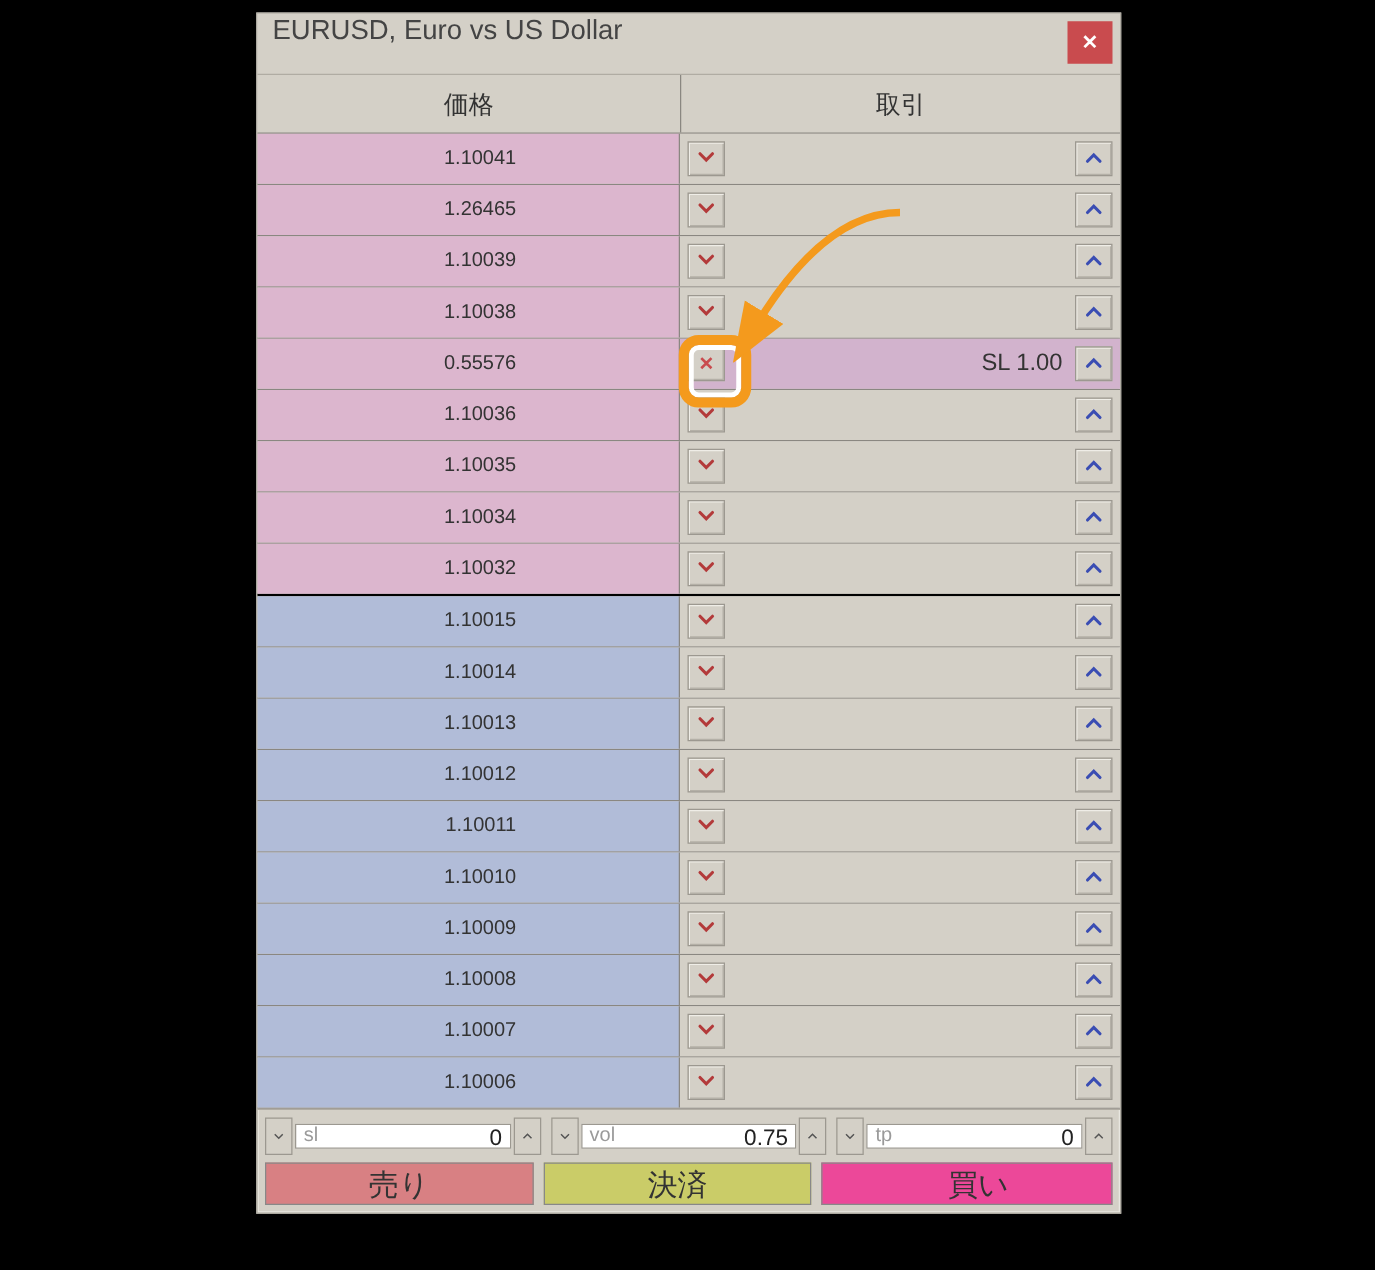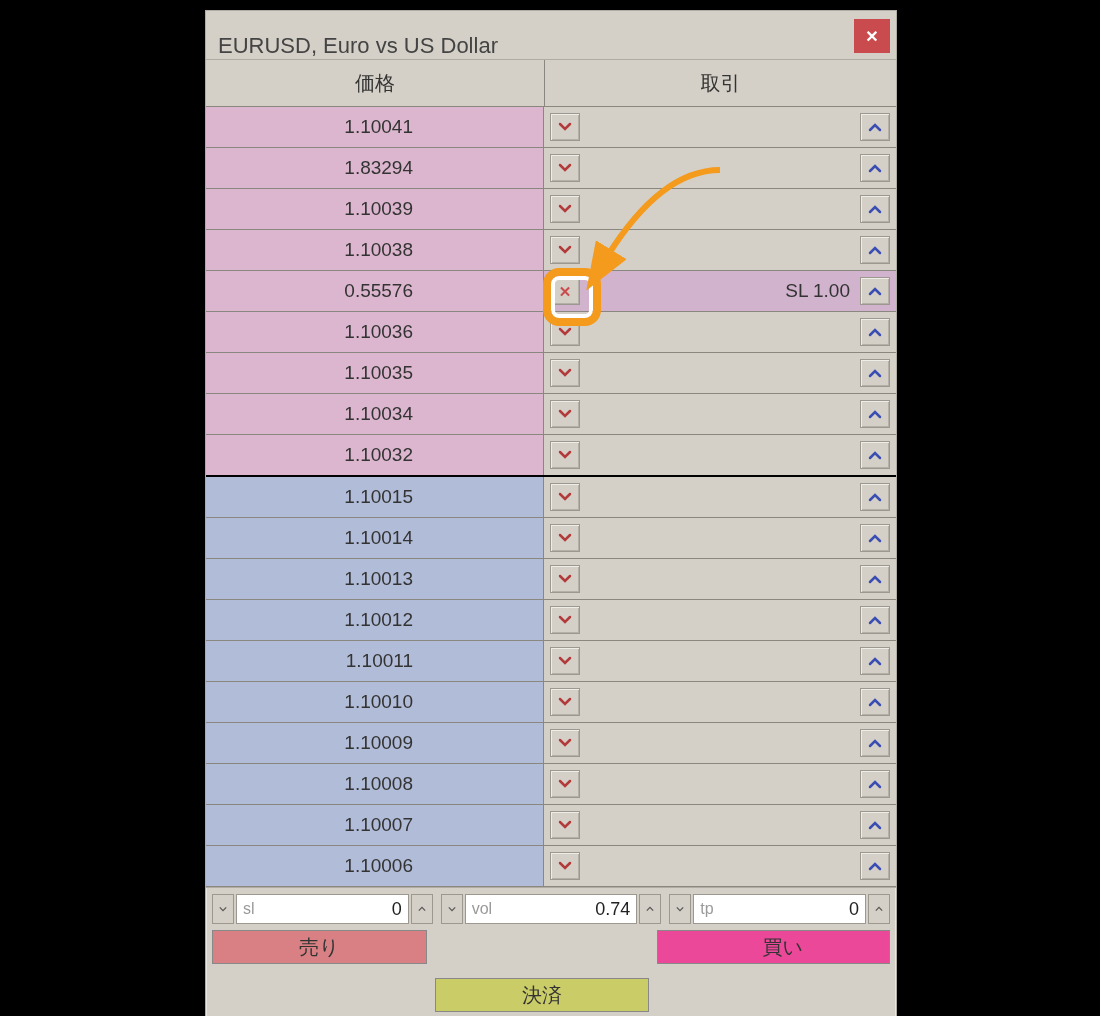--- a/index.html
+++ b/index.html
@@ -16,21 +16,21 @@
     position:absolute;
     left:205px; top:10px;
     width:690px;
     background:#d4d0c7;
     border:1px solid #b0aca3;
     box-shadow:0 0 0 1px #e8e6e0 inset;
   }
   .titlebar{
     height:48px;
     display:flex;
-    align-items:flex-end;
+    align-items:flex-start;
     padding:0 0 0 12px;
     background:#d4d0c7;
     border-bottom:1px solid #b0aca3;
   }
   .titlebar .title{
     flex:1;
     font-size:22px;
     color:#444;
   }
   .titlebar .close{
@@ -60,21 +60,21 @@
     display:flex;
     height:40px;
     border-bottom:1px solid #8a8781;
   }
   .row.ask .price{background:#dcb6ce;}
   .row.bid .price{background:#b1bcd8;text-align:right;}
   .row .price{
     width:338px;
     display:flex;align-items:center;justify-content:flex-end;
     padding-right:130px;
-    font-size:19px;
+    font-size:16px;
     color:#333;
     border-right:1px solid #8a8781;
     box-sizing:border-box;
   }
   .row .trade{
     flex:1;
     display:flex;
     align-items:center;
     padding:0 6px;
     box-sizing:border-box;
@@ -120,52 +120,52 @@
     width:22px;height:30px;
     background:#d4d0c7;
     border:1px solid #9c9890;
     display:flex;align-items:center;justify-content:center;
     cursor:pointer;
     box-sizing:border-box;
   }
   .spin .dd{} .spin .uu{}
   .spin .dd svg,.spin .uu svg{width:8px;height:8px;}
   .spin .field{
-    flex:1;height:30px;
+    flex:1;height:20px;
     background:#fff;
     border:1px solid #9c9890;
     box-sizing:border-box;
-    display:flex;align-items:center;
+    display:flex;
     padding:0 6px;
     position:relative;
     margin:0 2px;
   }
   .spin .field .lbl{
     color:#9a9a9a;font-size:16px;
     position:absolute;left:6px;
   }
   .spin .field .val{
     margin-left:auto;
     font-size:18px;color:#222;
   }
   .footer-btns{
     display:flex;
     padding:0 6px 6px 6px;
     gap:8px;
   }
   .footer-btns button{
     flex:1;height:34px;
     border:1px solid #888;
-    font-size:20px;
+    font-size:24px;
     font-family:inherit;
     cursor:pointer;
     color:#333;
   }
   .b-sell{background:#d88083;color:#663234;}
-  .b-close{background:#cacc68;color:#555529;margin-top:48px;}
+  .b-close{background:#cacc68;color:#555529;}
   .b-buy{background:#ec4899;color:#2a3f63;padding-left:24px;}
 
   
   .annot{
     position:absolute;
     pointer-events:none;
   }
   .annot .ring{
     width:58px;height:58px;
     border:8px solid #f49a1d;
@@ -209,21 +209,21 @@
           </div>
           <div class="mid"></div>
           <div class="btn-sq right-btn">
             <span class="chev-up"><svg viewBox="0 0 14 10">
                 <path d="M2 8 L7 3 L12 8" fill="none" stroke="#3a4db3" stroke-width="2.5" stroke-linecap="round"></path>
               </svg></span>
           </div>
         </div>
       </div>
       <div class="row ask">
-        <div class="price">1.83294</div>
+        <div class="price">1.26465</div>
         <div class="trade">
           <div class="btn-sq left-btn ">
             <span class="chev-down"><svg viewBox="0 0 14 10">
                 <path d="M2 2 L7 7 L12 2" fill="none" stroke="#b33a3a" stroke-width="2.5" stroke-linecap="round"></path>
               </svg></span>
           </div>
           <div class="mid"></div>
           <div class="btn-sq right-btn">
             <span class="chev-up"><svg viewBox="0 0 14 10">
                 <path d="M2 8 L7 3 L12 8" fill="none" stroke="#3a4db3" stroke-width="2.5" stroke-linecap="round"></path>
@@ -521,21 +521,21 @@
         </div>
     </div>
     <div class="spin">
       <div class="dd">
           <svg viewBox="0 0 10 10">
             <path d="M1 3 L5 7 L9 3" fill="none" stroke="#555" stroke-width="1.5"></path>
           </svg>
         </div>
       <div class="field">
         <span class="lbl">vol</span>
-        <span class="val">0.74</span>
+        <span class="val">0.75</span>
       </div>
       <div class="uu">
           <svg viewBox="0 0 10 10">
             <path d="M1 7 L5 3 L9 7" fill="none" stroke="#555" stroke-width="1.5"></path>
           </svg>
         </div>
     </div>
     <div class="spin">
       <div class="dd">
           <svg viewBox="0 0 10 10">

